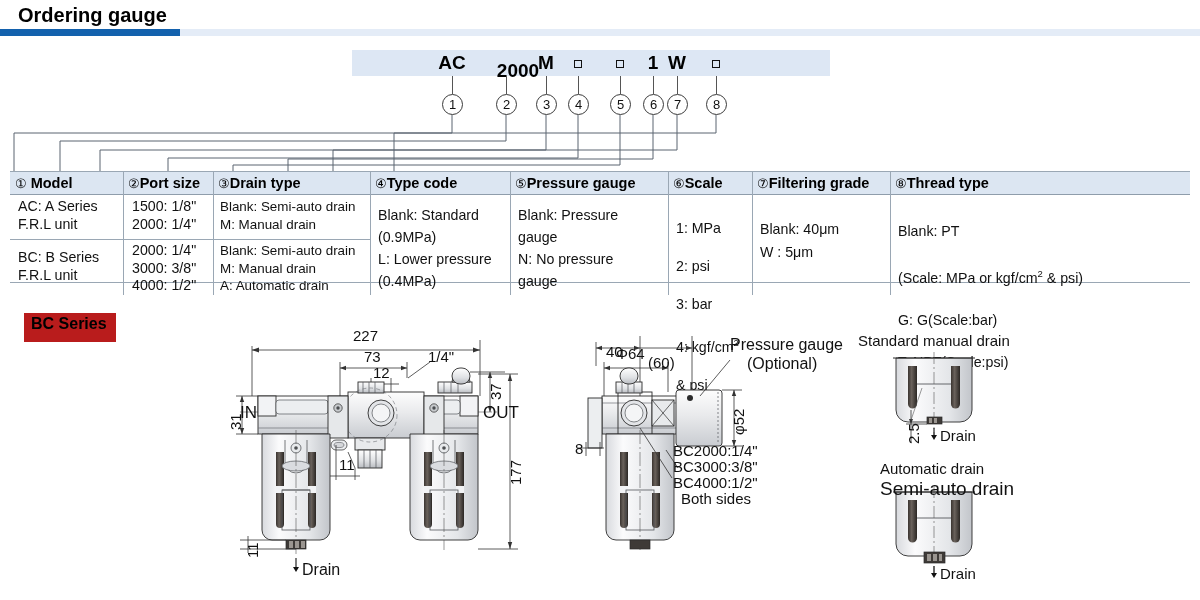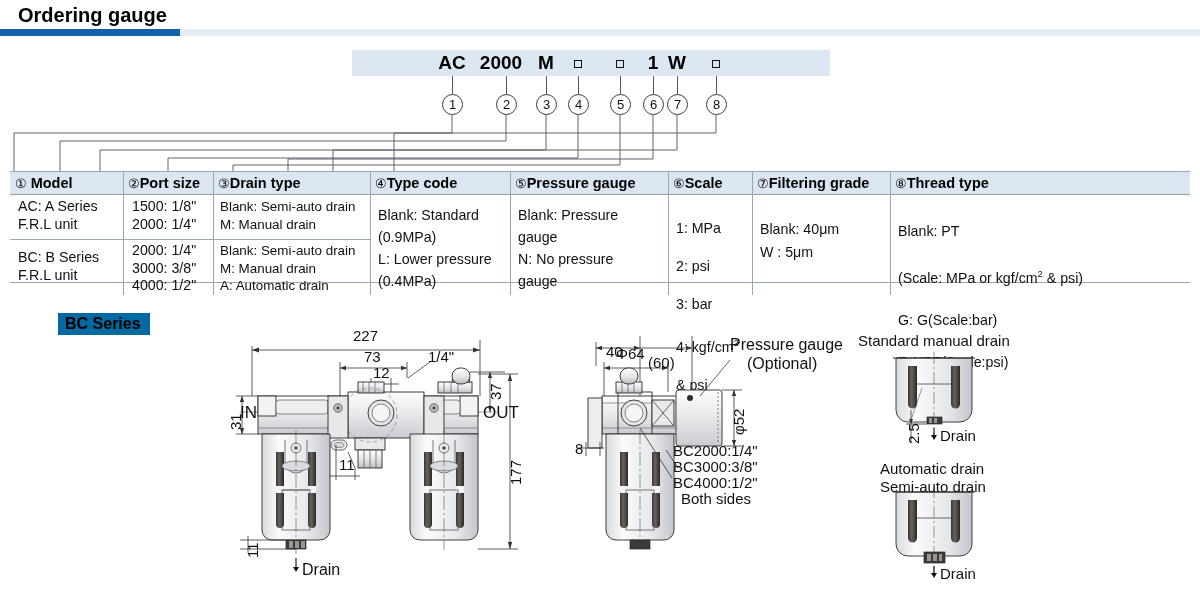--- a/index.html
+++ b/index.html
@@ -72,22 +72,22 @@
   .cell {
     position:absolute; font-size:14.2px; line-height:17.5px;
     color:#111; white-space:pre-line;
   }
   .hmid { position:absolute; height:1px; background:#9aa7b4; }
   .sup { font-size:9.5px; vertical-align:super; }
 
   
   #bc-tag {
     position:absolute; left:24px; top:313px;
-    background:#0369a1; padding:2px 9px 2px 7px;
-    font-size:16px; font-weight:bold;margin-left:34px;
+    background:#b91c1c; padding:2px 9px 9px 7px;
+    font-size:16px; font-weight:bold;
   }
 
   
   #drawings { position:absolute; left:0; top:300px; width:1200px; height:300px; }
   .dimtxt {
     position:absolute; font-size:15px; color:#111; white-space:nowrap;
   }
   .dimtxt.vert {
     transform-origin:left top;
     transform:rotate(-90deg);
@@ -99,21 +99,21 @@
 </head>
 <body>
 
 <div id="section-title">Ordering gauge</div>
 <div id="title-rule"></div>
 <div id="title-rule-accent"></div>
 
 <div id="code-bar"></div>
 
 <div class="code-tok" style="left:432px; width:40px;">AC</div>
-<div class="code-tok" style="left:472px; width:58px;">2000</div>
+<div class="code-tok" style="left:489px; width:58px;margin-top:8px;">2000</div>
 <div class="code-tok" style="left:535px; width:22px;">M</div>
 <div class="code-box" style="left:574px;"></div>
 <div class="code-box" style="left:616px;"></div>
 <div class="code-tok" style="left:645px; width:16px;">1</div>
 <div class="code-tok" style="left:665px; width:24px;">W</div>
 <div class="code-box" style="left:712px;"></div>
 
 <div class="stem" style="left:452px; top:76px; height:18px;"></div>
 <div class="stem" style="left:506px; top:76px; height:18px;"></div>
 <div class="stem" style="left:546px; top:76px; height:18px;"></div>
@@ -552,15 +552,15 @@
   <div class="note" style="left:673px; top:158px;">BC3000:3/8"</div>
   <div class="note" style="left:673px; top:174px;">BC4000:1/2"</div>
   <div class="note" style="left:681px; top:190px;">Both sides</div>
 
   
   <div class="note" style="left:858px; top:32px; font-size:15px;">Standard manual drain</div>
   <div class="dimtxt vert" style="left:905px; top:144px;">2.5</div>
   <div class="note" style="left:940px; top:127px; font-size:15px;">Drain</div>
 
   <div class="note" style="left:880px; top:160px; font-size:15px;">Automatic drain</div>
-  <div class="note" style="left:880px; top:178px; font-size:15px;">Semi-auto drain</div>
+  <div class="note" style="left:880px; top:178px; font-size:19px;">Semi-auto drain</div>
   <div class="note" style="left:940px; top:265px; font-size:15px;">Drain</div>
 </div>
 
 </body></html>

